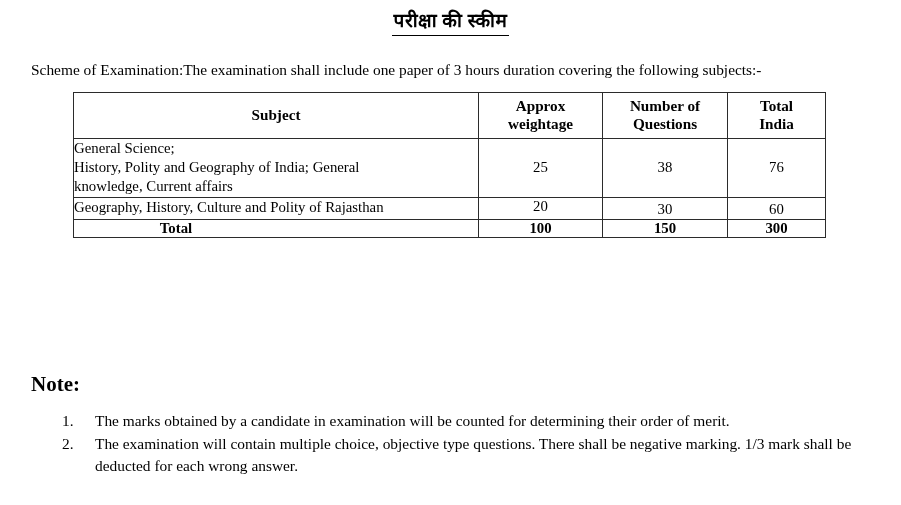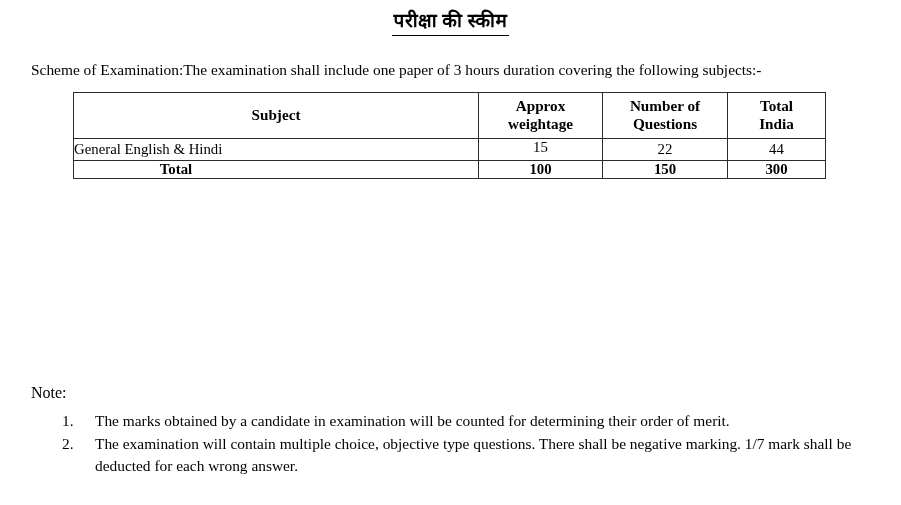--- a/index.html
+++ b/index.html
@@ -91,24 +91,24 @@
   .total-label {
     text-align: center;
     padding: 1px 4px 2px 4px;
     
     text-indent: -200px;
   }
 
   
   .note-heading {
     position: absolute;
-    top: 384px;
-    left: 31px;
-    font-size: 16px;
-    font-weight: normal;
+    top: 372px;
+    left: 31px;
+    font-size: 21px;
+    font-weight: bold;
   }
   .note-list {
     position: absolute;
     top: 410px;
     left: 31px;
     width: 850px;
     font-size: 15.4px;
     line-height: 1.42;
   }
   .note-item {
@@ -155,30 +155,40 @@
         <span>Questions</span>
       </th>
       <th>
         <span>Total</span><br>
         <span>India</span>
       </th>
     </tr>
   </thead>
   <tbody>
 
-
-
     <tr>
       <td class="subject-cell">
-        <div>General English &amp; Hindi</div>
+        <div>General Science;</div>
+        <div>History, Polity and Geography of India; General</div>
+        <div>knowledge,  Current affairs</div>
       </td>
-      <td class="num-cell low">15</td>
-      <td class="num-cell">22</td>
-      <td class="num-cell">44</td>
-    </tr>
+      <td class="num-cell">25</td>
+      <td class="num-cell">38</td>
+      <td class="num-cell">76</td>
+    </tr>
+
+    <tr>
+      <td class="subject-cell">
+        <div>Geography, History, Culture and Polity of Rajasthan</div>
+      </td>
+      <td class="num-cell low">20</td>
+      <td class="num-cell high">30</td>
+      <td class="num-cell high">60</td>
+    </tr>
+
 
 
 
     <tr class="total-row">
       <td class="total-label">Total</td>
       <td class="num-cell">100</td>
       <td class="num-cell">150</td>
       <td class="num-cell">300</td>
     </tr>
   </tbody>
@@ -186,15 +196,15 @@
 
 <div class="note-heading">Note:</div>
 
 <div class="note-list">
   <div class="note-item">
     <span class="note-num">1.</span>
     <span class="note-text">The marks obtained by a candidate in examination will be counted for determining their order of merit.</span>
   </div>
   <div class="note-item">
     <span class="note-num">2.</span>
-    <span class="note-text">The examination will contain multiple choice, objective type questions. There shall be negative marking. 1/7 mark shall be deducted for each wrong answer.</span>
+    <span class="note-text">The examination will contain multiple choice, objective type questions. There shall be negative marking. 1/3 mark shall be deducted for each wrong answer.</span>
   </div>
 </div>
 
 </body></html>

